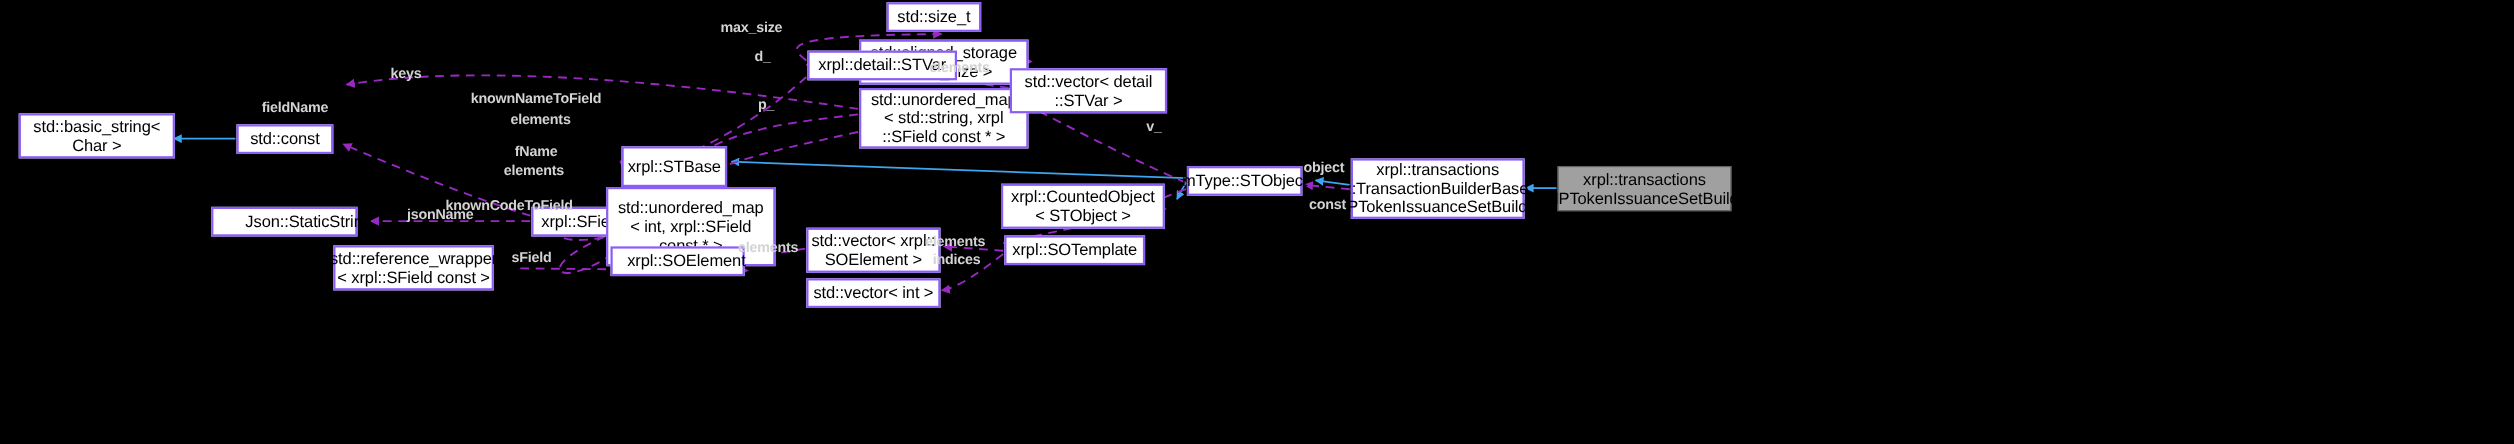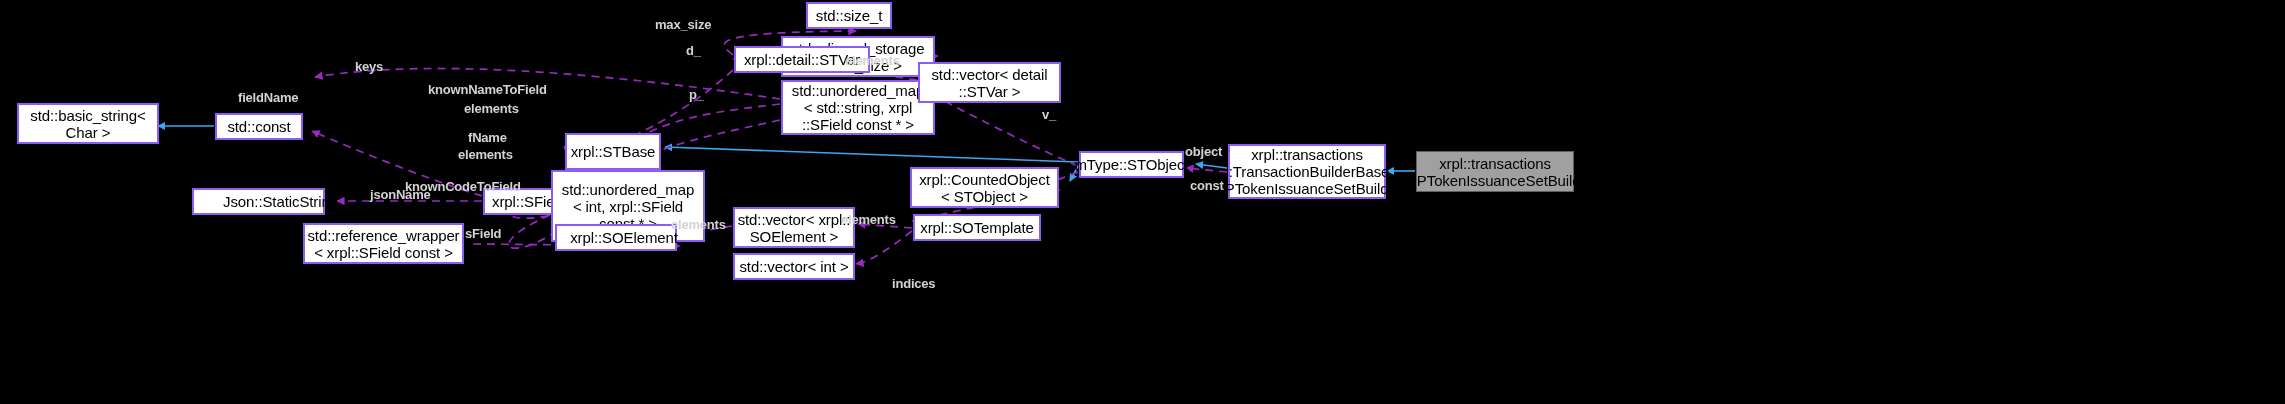--- a/index.html
+++ b/index.html
@@ -114,21 +114,21 @@
       <div class="node" style="left: 781px; top: 80px; width: 154px; height: 55px;">std::unordered_map
 &lt; std::string, xrpl
 ::SField const * &gt;</div>
       <div class="node" style="left: 734px; top: 46px; width: 136px; height: 27px;">xrpl::detail::STVar</div>
       <div class="node" style="left: 918px; top: 62px; width: 143px; height: 41px;">std::vector&lt; detail
 ::STVar &gt;</div>
       <div class="node" style="left: 565px; top: 133px; width: 96px; height: 37px;">xrpl::STBase</div>
       <div class="node" style="left: 551px; top: 170px; width: 154px; height: 72px;">std::unordered_map
 &lt; int, xrpl::SField
 const * &gt;</div>
-      <div class="node" style="left: 303px; top: 223px; width: 161px; height: 41px;">std::reference_wrapper
+      <div class="node" style="left: 303px; top: 223px; width: 146px; height: 41px;">std::reference_wrapper
 &lt; xrpl::SField const &gt;</div>
       <div class="node" style="left: 555px; top: 224px; width: 122px; height: 27px; padding-left: 16px;">xrpl::SOElement</div>
       <div class="node" style="left: 733px; top: 207px; width: 122px; height: 41px;">std::vector&lt; xrpl::
 SOElement &gt;</div>
       <div class="node" style="left: 733px; top: 253px; width: 122px; height: 27px;">std::vector&lt; int &gt;</div>
       <div class="node" style="left: 913px; top: 214px; width: 128px; height: 27px;">xrpl::SOTemplate</div>
       <div class="node" style="left: 910px; top: 167px; width: 149px; height: 41px;">xrpl::CountedObject
 &lt; STObject &gt;</div>
       <div class="node" style="left: 1079px; top: 151px; width: 105px; height: 27px;">mType::STObject</div>
       <div class="node" style="left: 1228px; top: 144px; width: 158px; height: 55px;">xrpl::transactions
@@ -148,17 +148,17 @@
       <div class="edge-label" style="left: 405px; top: 180px;">knownCodeToField</div>
       <div class="edge-label" style="left: 465px; top: 227px;">sField</div>
       <div class="edge-label" style="left: 632px; top: 18px; margin-left: 23px;">max_size</div>
       <div class="edge-label" style="left: 686px; top: 44px;">d_</div>
       <div class="edge-label" style="left: 689px; top: 88px;">p_</div>
       <div class="edge-label" style="left: 845px; top: 54px;">elements</div>
       <div class="edge-label" style="left: 1042px; top: 108px;">v_</div>
       <div class="edge-label" style="left: 1190px; top: 179px;">const</div>
       <div class="edge-label" style="left: 671px; top: 218px;">elements</div>
       <div class="edge-label" style="left: 841px; top: 213px;">elements</div>
-      <div class="edge-label" style="left: 892px; top: 229px; margin-top: 48px;">indices</div>
+      <div class="edge-label" style="left: 848px; top: 229px;">indices</div>
       <div class="edge-label" style="left: 1185px; top: 145px;">object</div>
     </div>
 
 </div>
 
 </body></html>

